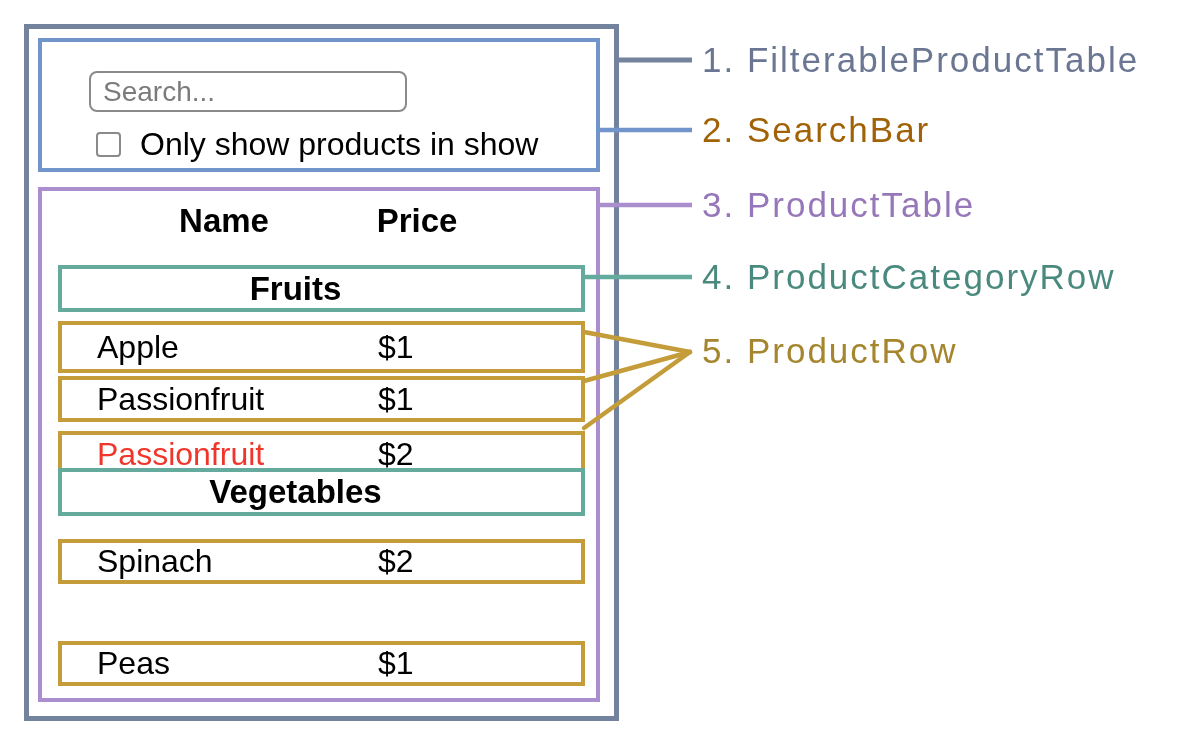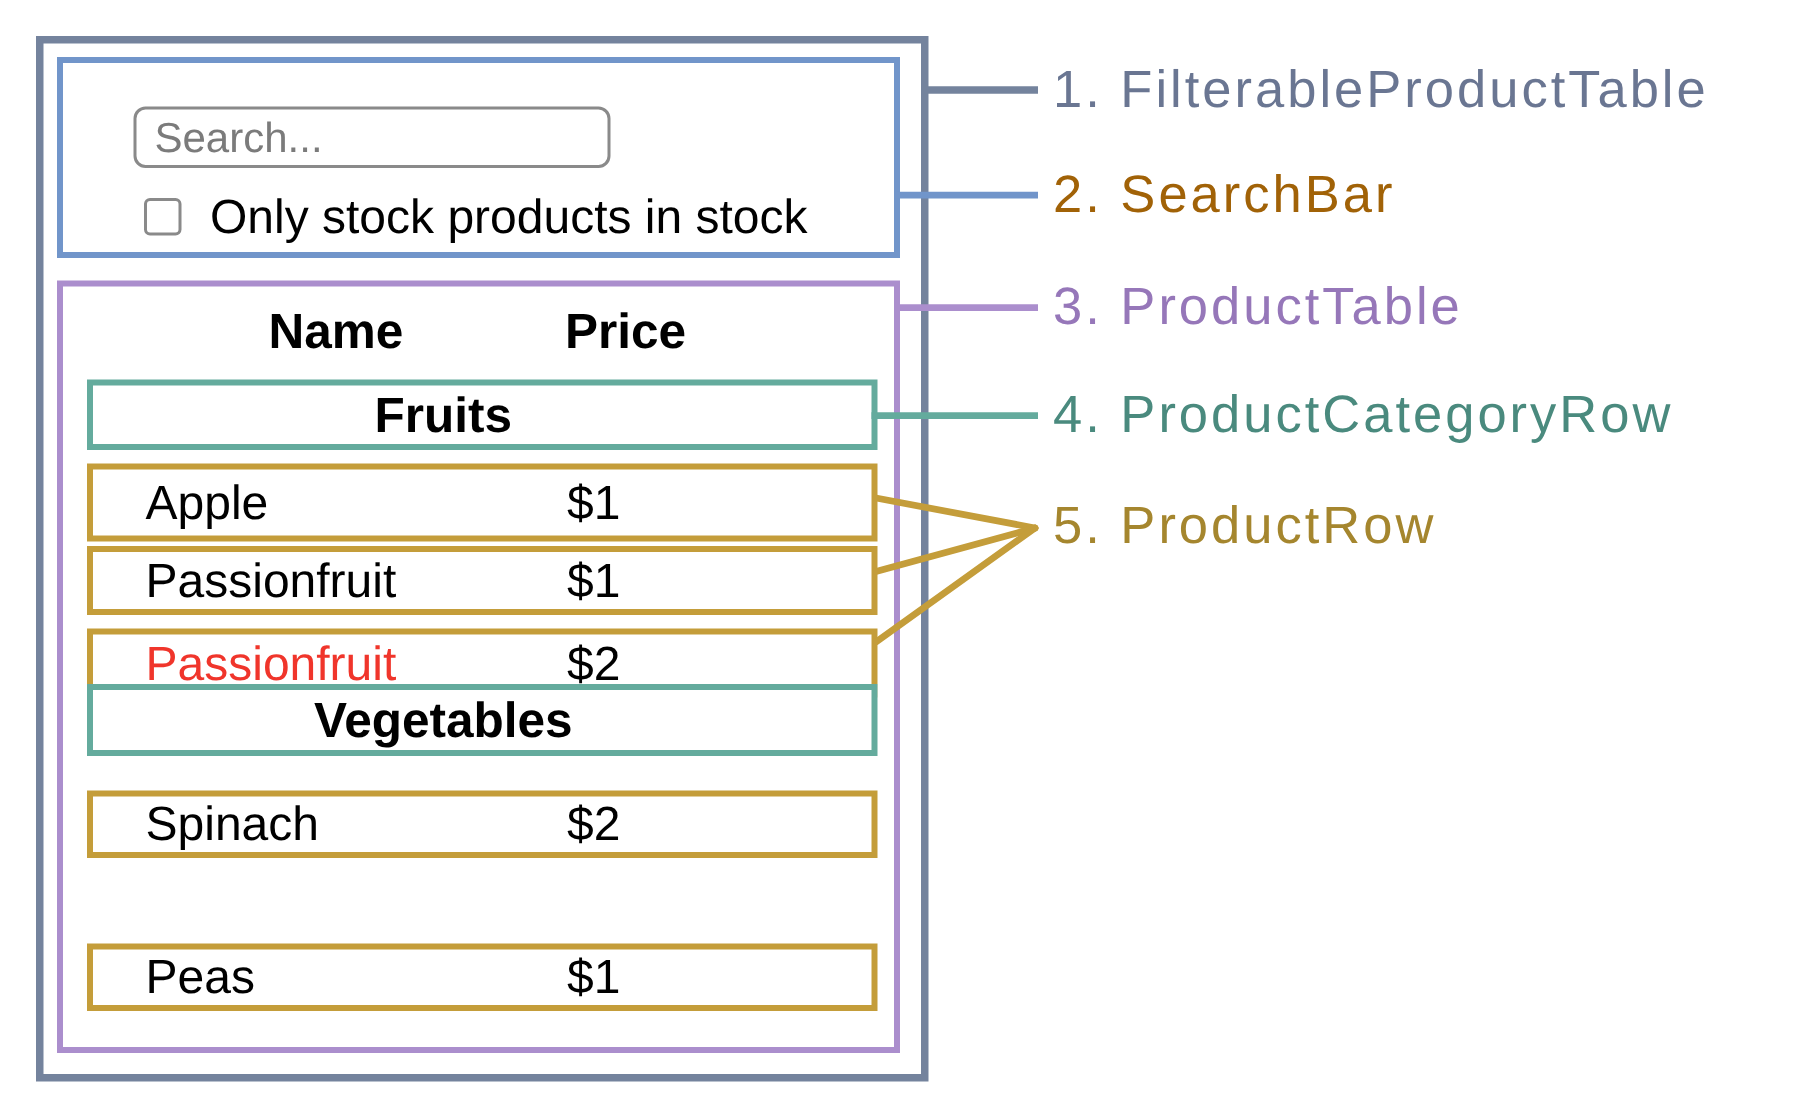--- a/index.html
+++ b/index.html
@@ -26,21 +26,21 @@
     border:2px solid #8a8a8a;border-radius:4px;background:#fff;
   }
   .stock-label{font-size:32px;color:#000;white-space:nowrap;}
 
   
   .th{position:absolute;top:11px;transform:translateX(-50%);font-weight:bold;font-size:33px;color:#000;white-space:nowrap;}
   .th-name{left:182px;}
   .th-price{left:375px;}
   .row{
     position:absolute;left:16px;width:527px;box-sizing:border-box;background:#fff;
-    display:flex;align-items:center;font-size:32px;color:#000;
+    display:flex;align-items:center;font-size:32px;color:#000;margin-top:12px;
   }
   .row-cat{border:4px solid #64ab9d;justify-content:center;padding-right:52px;font-weight:bold;font-size:33px;}
   .row-prod{border:4px solid #c49d3a;}
   .pname{padding-left:35px;white-space:nowrap;}
   .pname.red{color:#f0352b;}
   .pprice{position:absolute;left:316px;white-space:nowrap;}
 
   
   .lines{position:absolute;left:0;top:0;pointer-events:none;}
   .ln-slate{stroke:#74839d;stroke-width:5;}
@@ -64,21 +64,21 @@
 <body>
 
 <div class="canvas">
 
   <div class="box box-outer"></div>
 
   <div class="box box-search">
     <input type="text" class="search-input" placeholder="Search..." style="">
     <label class="stock-row">
       <input type="checkbox" class="stock-cb" style="">
-      <span class="stock-label">Only stock products in stock</span>
+      <span class="stock-label">Only show products in show</span>
     </label>
   </div>
 
   <div class="box box-table">
     <div class="th th-name">Name</div>
     <div class="th th-price">Price</div>
 
     <div class="row row-cat" style="top:62px;height:47px">
       <span>Fruits</span>
     </div>

